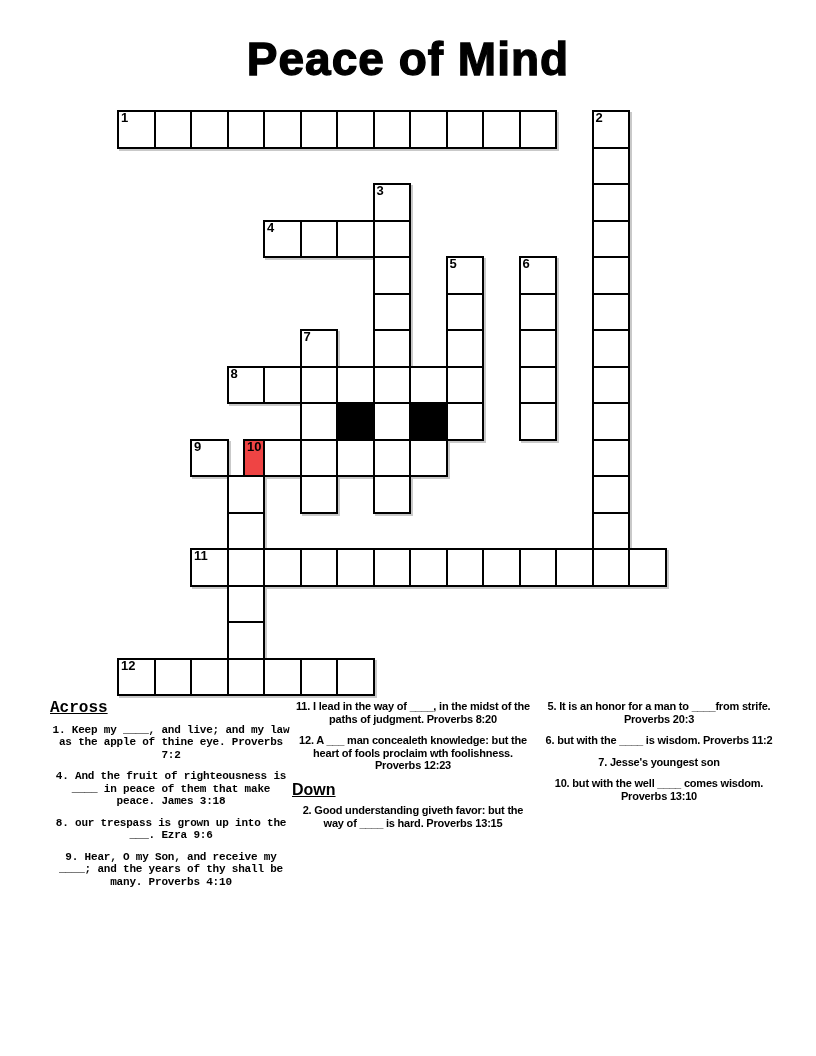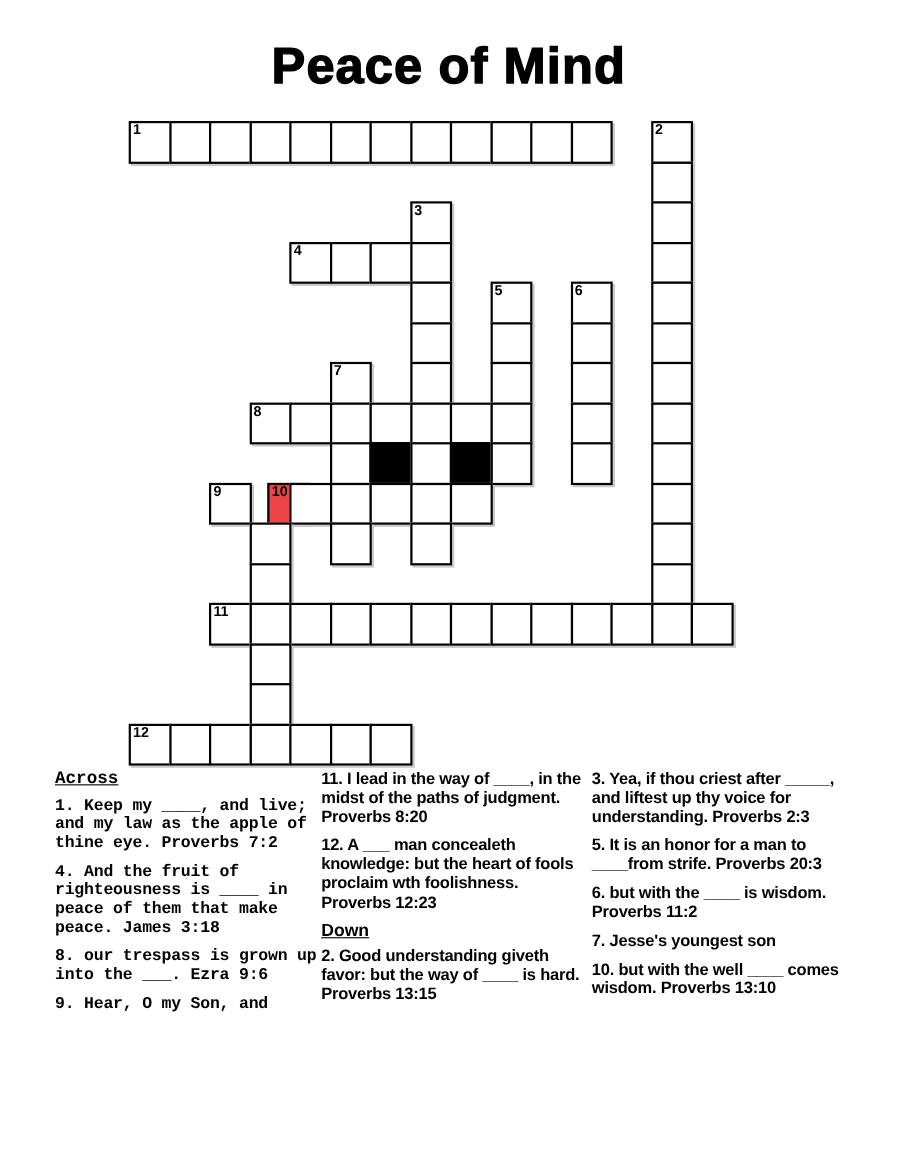--- a/index.html
+++ b/index.html
@@ -20,22 +20,22 @@
   .cell .num {
     position:absolute; top:-1px; left:2px;
     font-size:13px; font-weight:700; color:#000; line-height:1.15;
   }
   .clue-col { position:absolute; top:700px; width:242px; color:#000; }
   .clue-header {
     font-size:16px; font-weight:700; text-decoration:underline;
     margin:0 0 6px 0; line-height:1.1;
   }
   .clue {
-    font-size:15px; font-weight:700; line-height:1.14;
-    margin:0 0 9px 0; letter-spacing:-0.2px;
+    font-size:11px; font-weight:700; line-height:1.14;
+    margin:0 0 9px 0; letter-spacing:-0.2px;text-align:center;
   }
   .clue .cn { font-weight:700; }
 </style>
 </head>
 <body>
 
 <div class="page">
   <h1 class="title">Peace of Mind</h1>
   <div class="grid" style="left: 117px; top: 110px;">
       <div class="cell" style="left: 0px; top: 0px; border-color: rgb(0, 0, 0); background: rgb(255, 255, 255);">
@@ -157,20 +157,19 @@
         <p class="clue"><span class="cn">8. </span>our trespass is grown up into the ___. Ezra 9:6</p>
         <p class="clue"><span class="cn">9. </span>Hear, O my Son, and receive my ____; and the years of thy shall be many. Proverbs 4:10</p>
       </div>
     <div class="clue-col" style="left: 292px;">
         <p class="clue"><span class="cn">11. </span>I lead in the way of ____, in the midst of the paths of judgment. Proverbs 8:20</p>
         <p class="clue"><span class="cn">12. </span>A ___ man concealeth knowledge: but the heart of fools proclaim wth foolishness. Proverbs 12:23</p>
         <div class="clue-header">Down</div>
         <p class="clue"><span class="cn">2. </span>Good understanding giveth favor: but the way of ____ is hard. Proverbs 13:15</p>
       </div>
     <div class="clue-col" style="left: 538px;">
-        <p class="clue"><span class="cn">3. </span>Yea, if thou criest after _____, and liftest up thy voice for understanding. Proverbs 2:3</p>
         <p class="clue"><span class="cn">5. </span>It is an honor for a man to ____from strife. Proverbs 20:3</p>
         <p class="clue"><span class="cn">6. </span>but with the ____ is wisdom. Proverbs 11:2</p>
         <p class="clue"><span class="cn">7. </span>Jesse's youngest son</p>
         <p class="clue"><span class="cn">10. </span>but with the well ____ comes wisdom. Proverbs 13:10</p>
       </div>
   </div>
 </div>
 
 </body></html>

